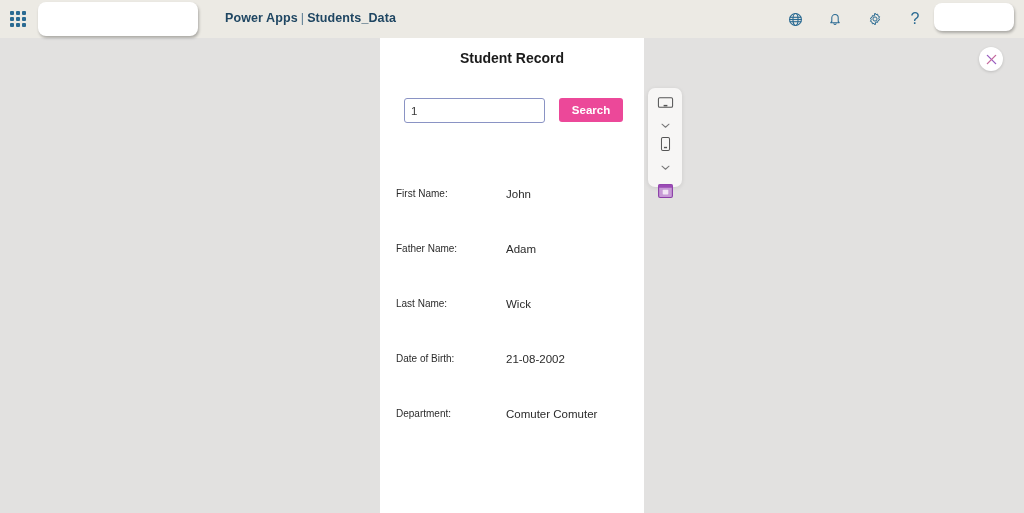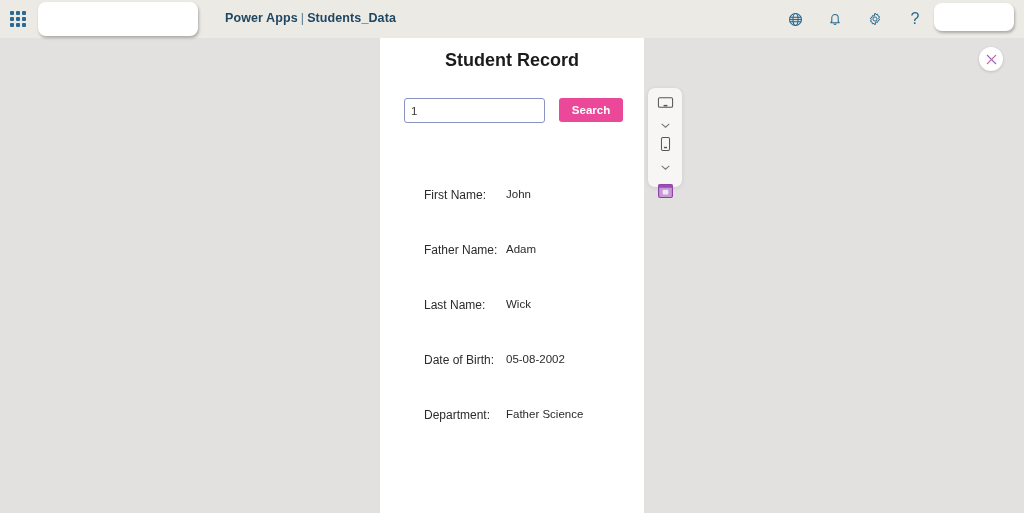--- a/index.html
+++ b/index.html
@@ -92,21 +92,21 @@
   .card {
     position: absolute;
     left: 380px; top: 0px;
     width: 264px; height: 475px;
     background: #ffffff;
     z-index: 10;
   }
   .card-title {
     margin-top: 12px;
     text-align: center;
-    font-size: 18px;
+    font-size: 14px;
     font-weight: bold;
     color: #1b1b1b;
   }
 
   .search-row {
     position: absolute;
     left: 24px; top: 60px;
     display: flex; align-items: flex-start;
   }
   .search-input {
@@ -137,22 +137,22 @@
     position: absolute;
     left: 0; top: 150px;
     width: 264px;
   }
   .field-row {
     position: relative;
     height: 55px;
   }
   .field-label {
     position: absolute;
-    left: 44px;
-    font-size: 12px;
+    left: 16px;
+    font-size: 10px;
     color: #2b2b2b;
     white-space: nowrap;
   }
   .field-value {
     position: absolute;
     left: 126px;
     font-size: 11.5px;
     color: #2b2b2b;
     white-space: nowrap;
     text-align: center;
@@ -296,23 +296,23 @@
         <span class="field-value">Adam</span>
       </div>
 
       <div class="field-row">
         <span class="field-label">Last Name:</span>
         <span class="field-value">Wick</span>
       </div>
 
       <div class="field-row">
         <span class="field-label">Date of Birth:</span>
-        <span class="field-value">05-08-2002</span>
+        <span class="field-value">21-08-2002</span>
       </div>
 
       <div class="field-row">
         <span class="field-label">Department:</span>
-        <span class="field-value">Father Science</span>
+        <span class="field-value">Comuter Comuter</span>
       </div>
 
     </div>
   </div>
 </div>
 
 </body></html>

